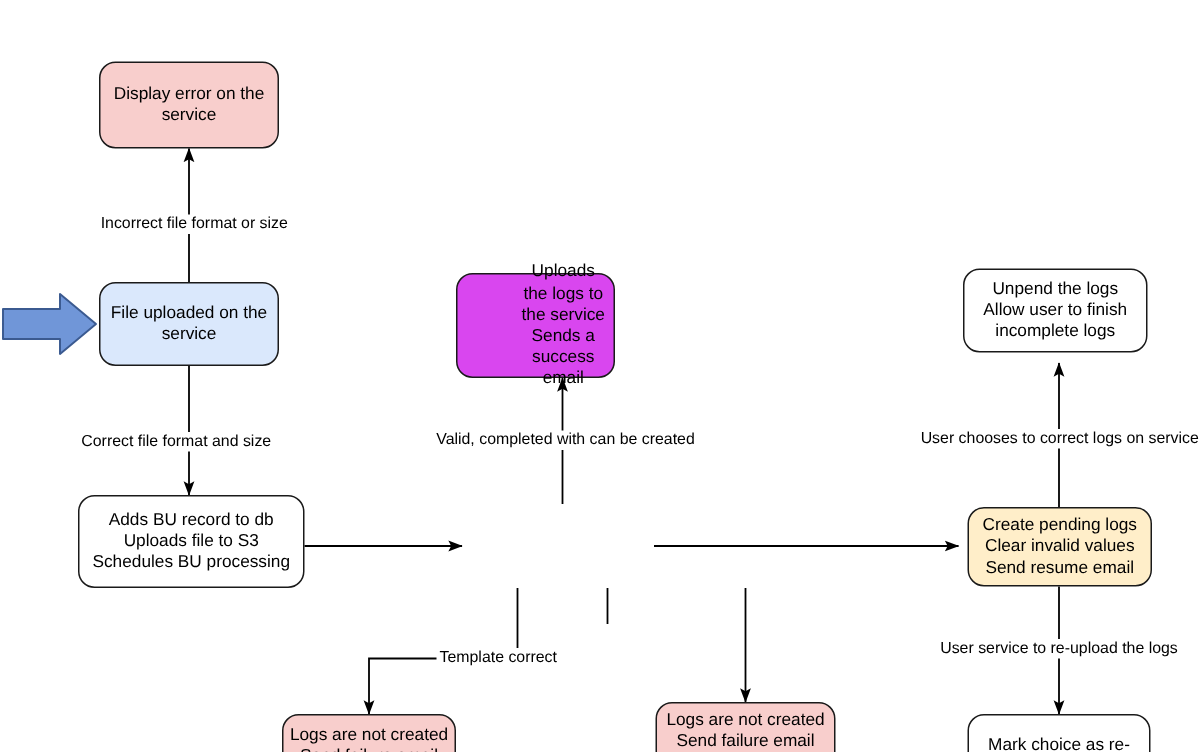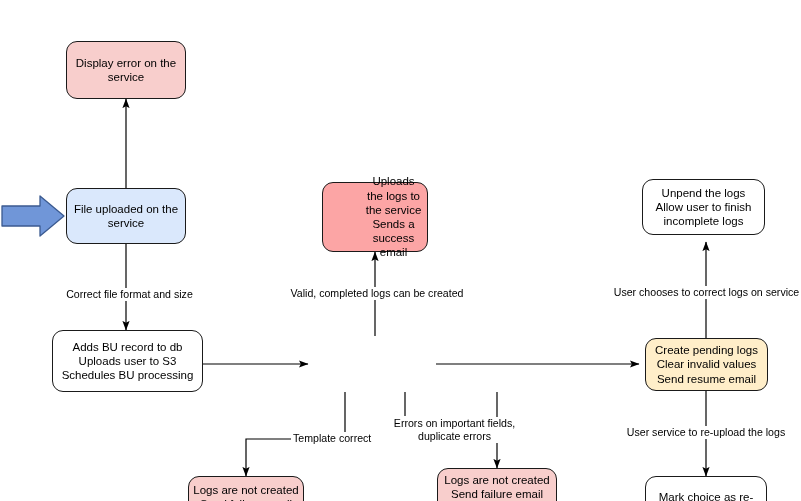--- a/index.html
+++ b/index.html
@@ -106,25 +106,25 @@
     </g>
   </svg>
 
   <div class="node" style="left:66px; top:5px; width:120px; height:58px; background:#f8cecc;">Display error on the
 service</div>
 
   <div class="node" style="left:66px; top:152px; width:120px; height:56px; background:#dae8fc;">File uploaded on the
 service</div>
 
   <div class="node" style="left:52px; top:294px; width:151px; height:62px; background:#ffffff;">Adds BU record to db
-Uploads user to S3
+Uploads file to S3
 Schedules BU processing</div>
 
 
-  <div class="node" style="left:322px; top:146px; width:106px; height:70px; background:#fca5a5;padding-left:41px;">Uploads the logs to
+  <div class="node" style="left:304px; top:146px; width:106px; height:70px; background:#d946ef;padding-left:41px;">Uploads the logs to
 the service
 Sends a success
 email</div>
 
   <div class="node" style="left:188px; top:440px; width:116px; height:56px; background:#f8cecc;">Logs are not created
 Send failure email
 with errors</div>
 
   <div class="node" style="left:437px; top:432px; width:120px; height:66px; background:#f8cecc;">Logs are not created
 Send failure email
@@ -135,28 +135,27 @@
 Allow user to finish
 incomplete logs</div>
 
   <div class="node" style="left:645px; top:302px; width:123px; height:53px; background:#ffeec9;">Create pending logs
 Clear invalid values
 Send resume email</div>
 
   <div class="node" style="left:645px; top:440px; width:122px; height:56px; background:#ffffff;">Mark choice as re-
 upload</div>
 
+  <div class="edge-label" style="left:55px; top:107px; width:145px;">Incorrect file format or size</div>
 
-  <div class="edge-label" style="left:55px; top:252px; width:145px;">Correct file format and size</div>
+  <div class="edge-label" style="left:43px; top:252px; width:145px;">Correct file format and size</div>
 
-  <div class="edge-label" style="left:277px; top:251px; width:196px;">Valid, completed logs can be created</div>
+  <div class="edge-label" style="left:277px; top:251px; width:196px;">Valid, completed with can be created</div>
 
   <div class="edge-label" style="left:291px; top:396px; width:86px; text-align:left;">Template correct</div>
 
-  <div class="edge-label" style="left:391px; top:381px; width:123px;">Errors on important fields,
-duplicate errors</div>
 
 
   <div class="edge-label" style="left:608px; top:250px; width:193px;">User chooses to correct logs on service</div>
 
   <div class="edge-label" style="left:619px; top:390px; width:170px;">User service to re-upload the logs</div>
 
 </div>
 
 </body></html>

